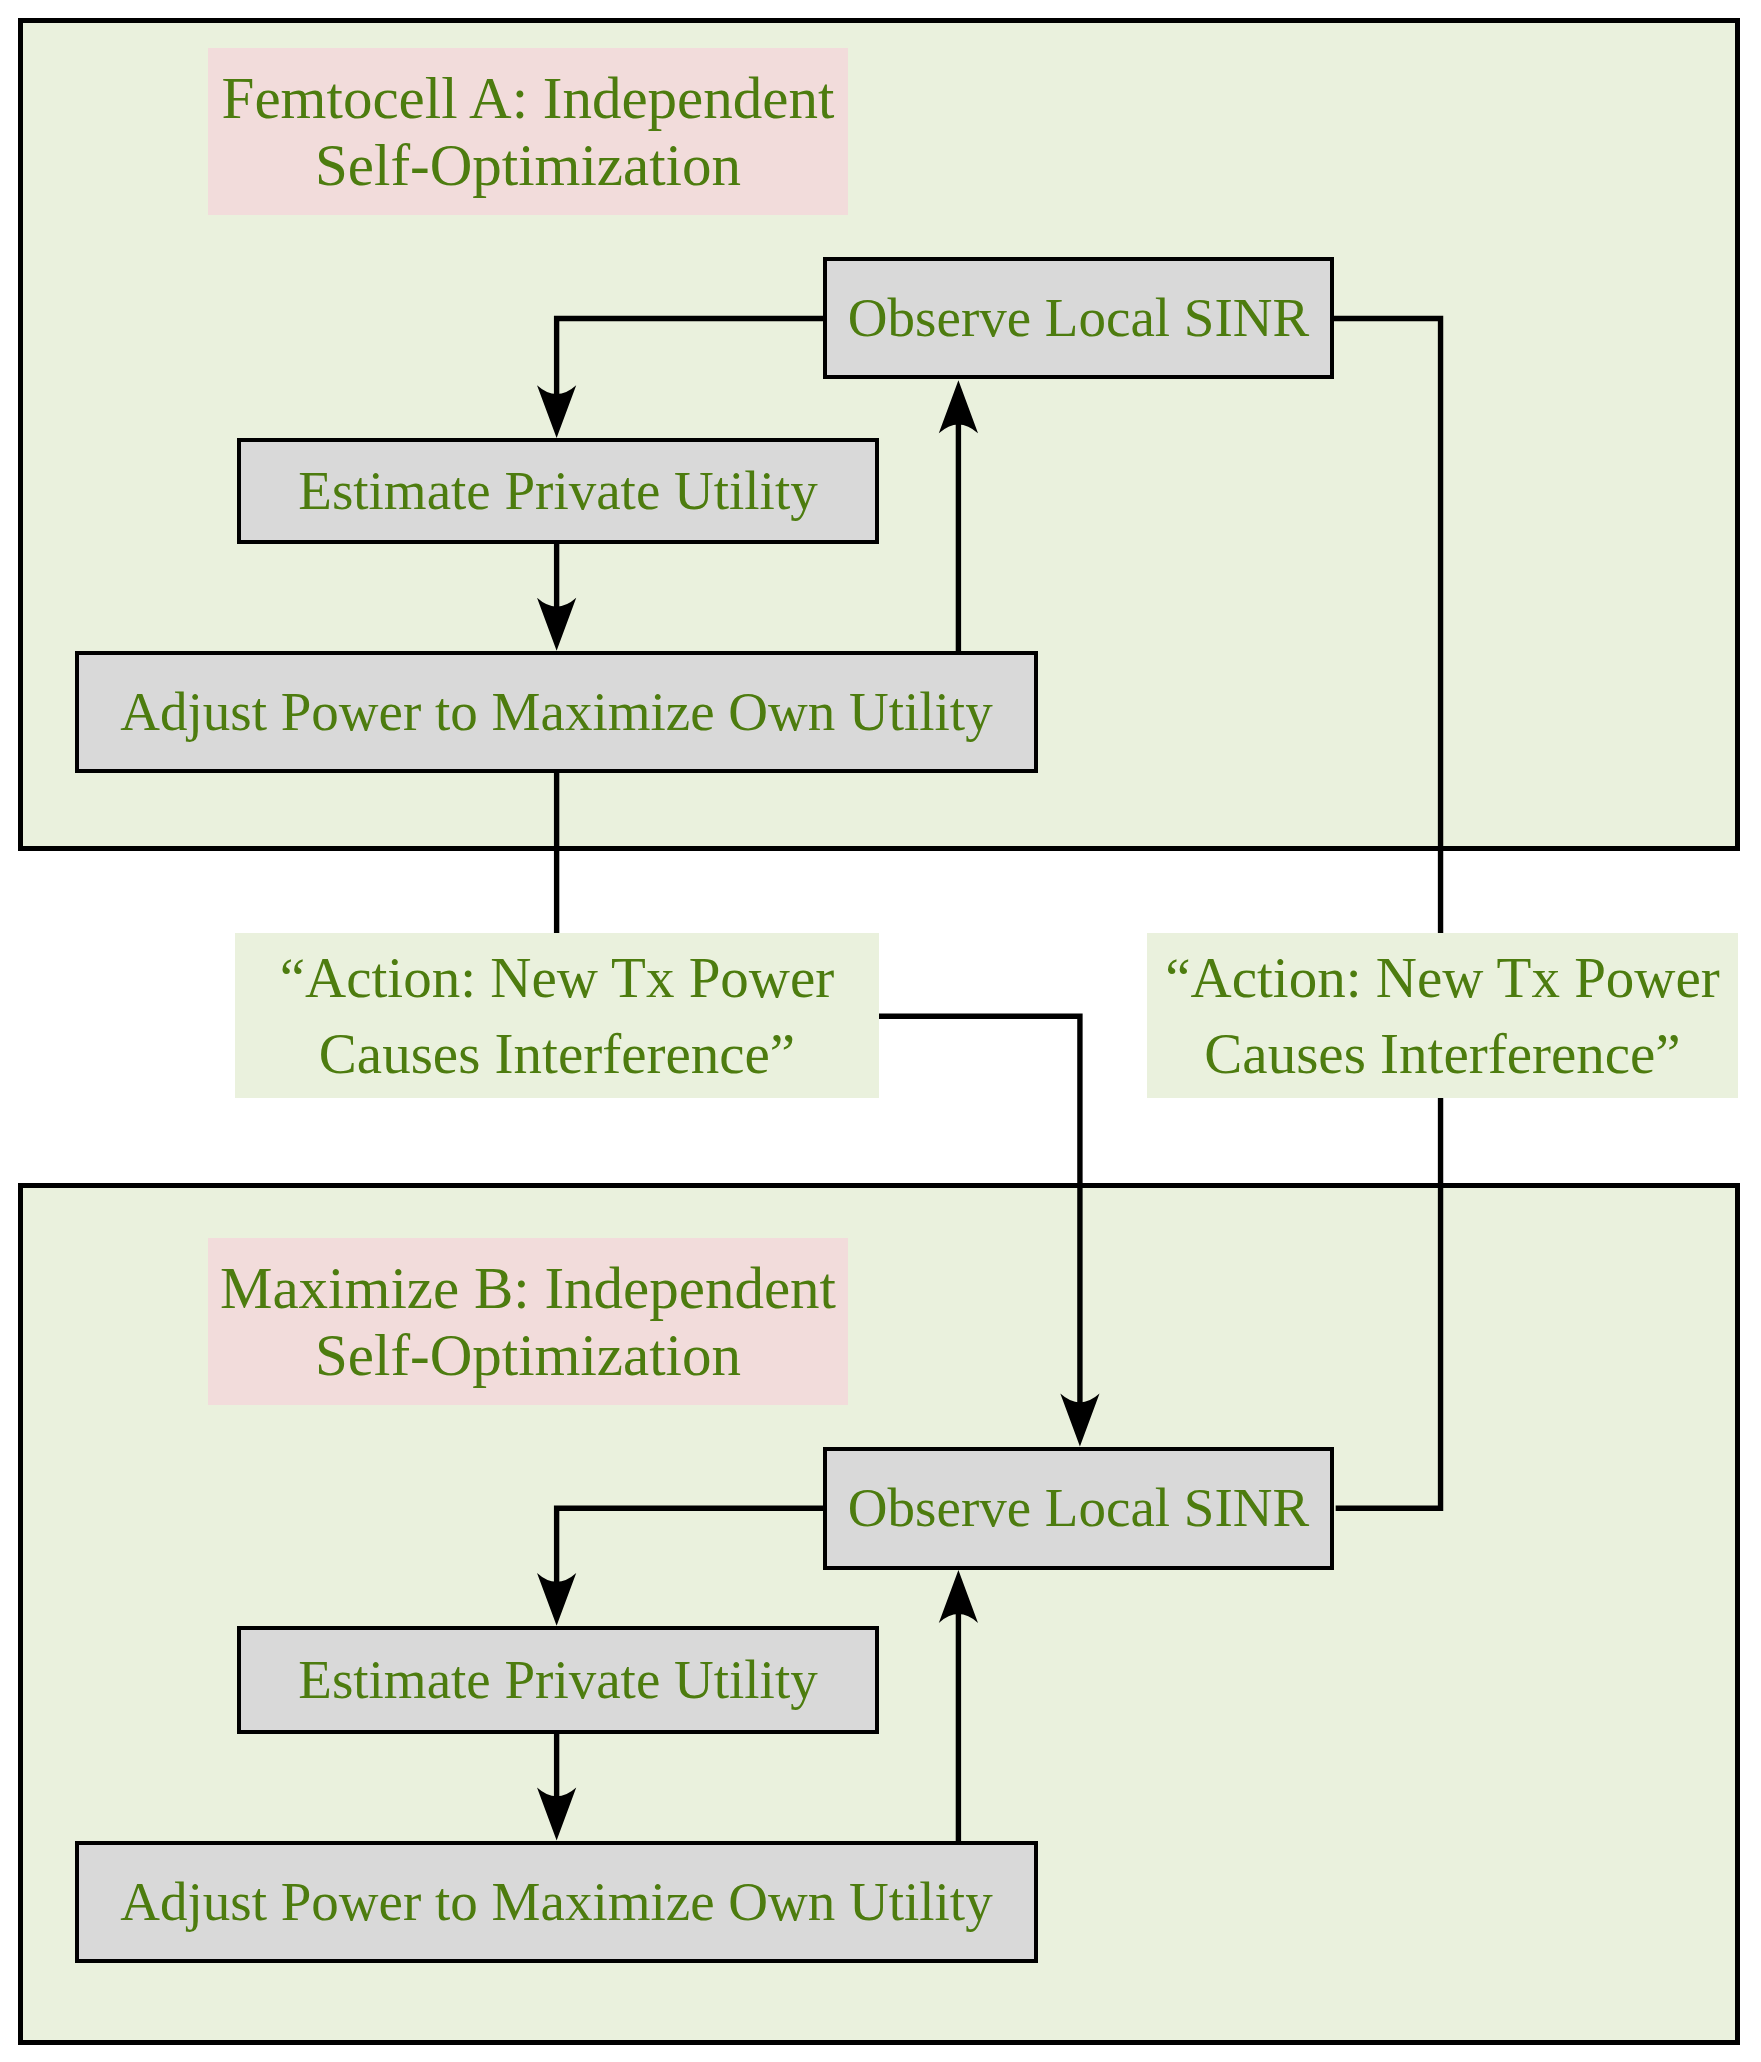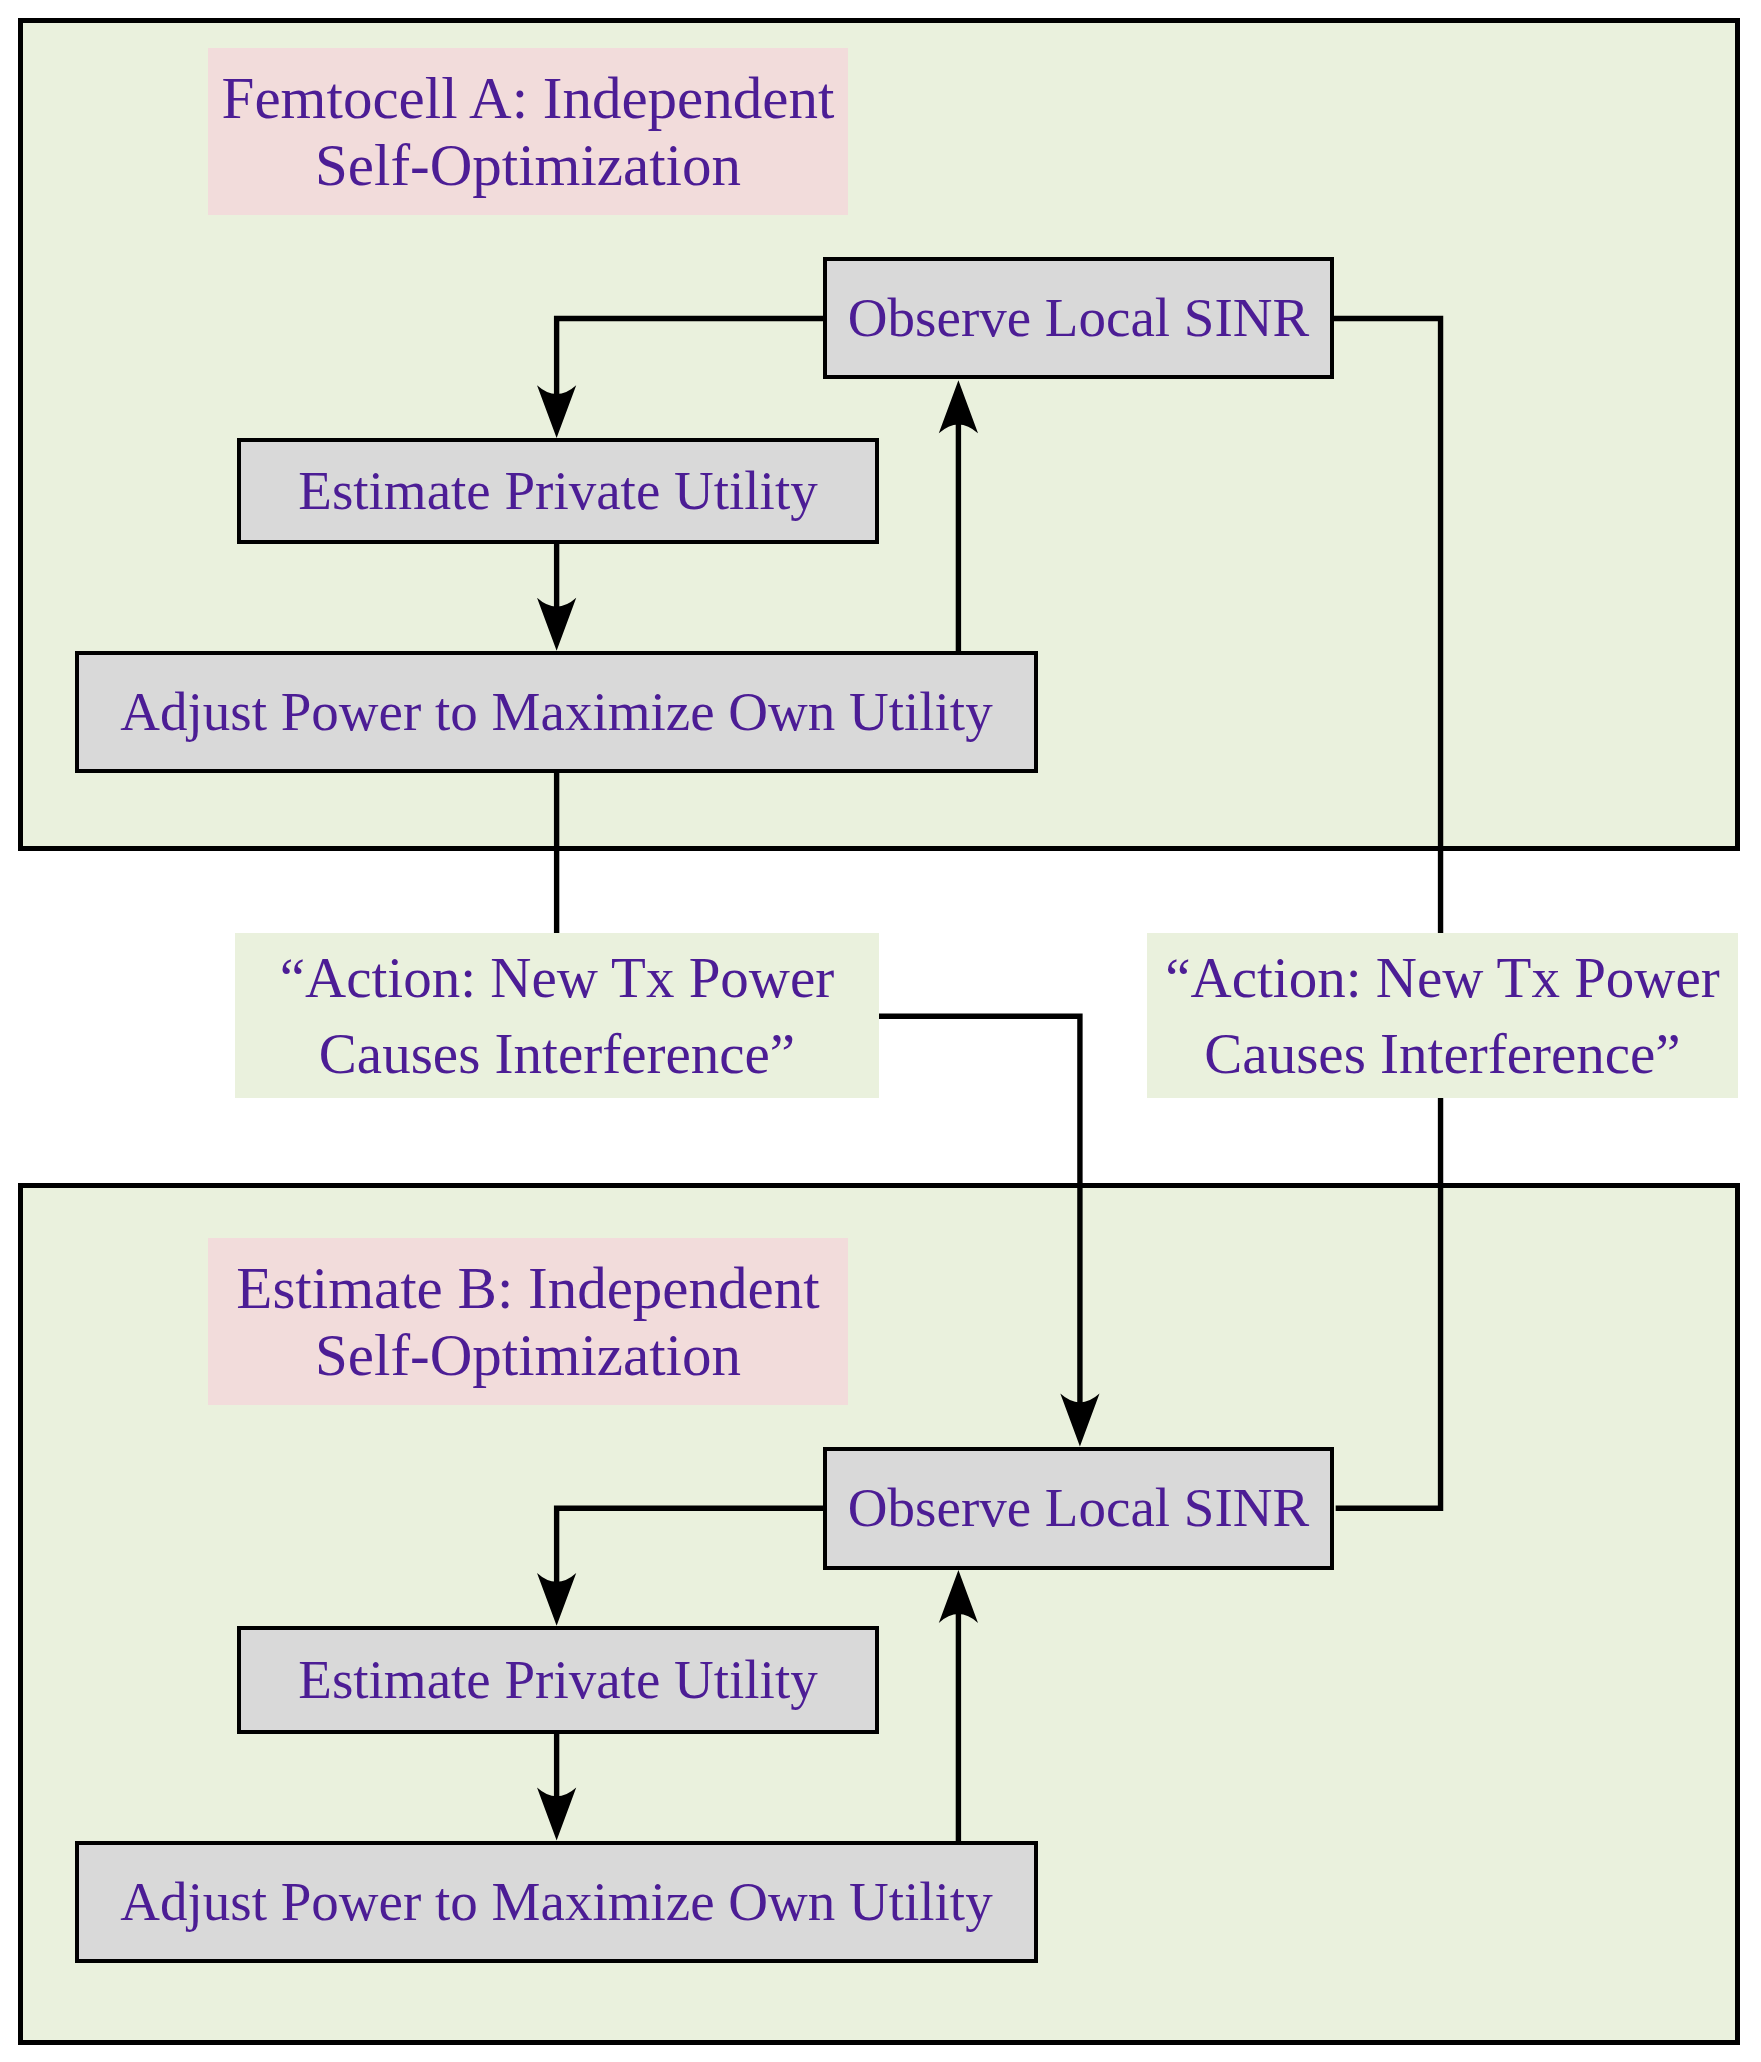--- a/index.html
+++ b/index.html
@@ -7,21 +7,21 @@
     --title-pink:#F2DCDB;
     --process-gray:#D9D9D9;
     --line-black:#000000;
   }
   html,body{margin:0;padding:0;background:#ffffff;}
   #stage{
     position:relative;
     width:1761px;height:2062px;
     background:#ffffff;
     font-family:"Liberation Serif","DejaVu Serif",serif;
-    color:#4c1d95;
+    color:#4d7c0f;
     overflow:hidden;
   }
   .abs{position:absolute;box-sizing:border-box;}
   .container{
     background:var(--container-green);
     border:5.9px solid var(--line-black);
     z-index:0;
   }
   #connectors{
     position:absolute;left:0;top:0;width:1761px;height:2062px;
@@ -108,21 +108,21 @@
     <span>Observe Local SINR</span>
   </div>
   <div id="estimate-a" class="abs procbox">
     <span>Estimate Private Utility</span>
   </div>
   <div id="adjust-a" class="abs procbox">
     <span>Adjust Power to Maximize Own Utility</span>
   </div>
 
   <div id="title-b" class="abs titlebox">
-    <div>Estimate B: Independent</div>
+    <div>Maximize B: Independent</div>
     <div>Self-Optimization</div>
   </div>
   <div id="observe-b" class="abs procbox">
     <span>Observe Local SINR</span>
   </div>
   <div id="estimate-b" class="abs procbox">
     <span>Estimate Private Utility</span>
   </div>
   <div id="adjust-b" class="abs procbox">
     <span>Adjust Power to Maximize Own Utility</span>

